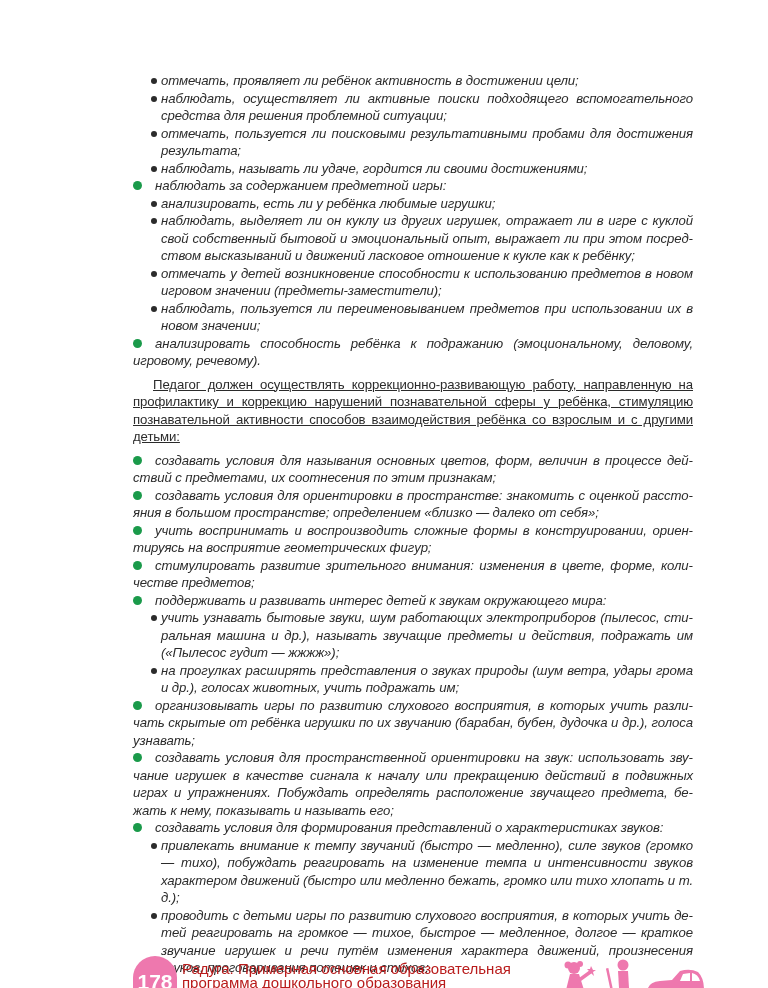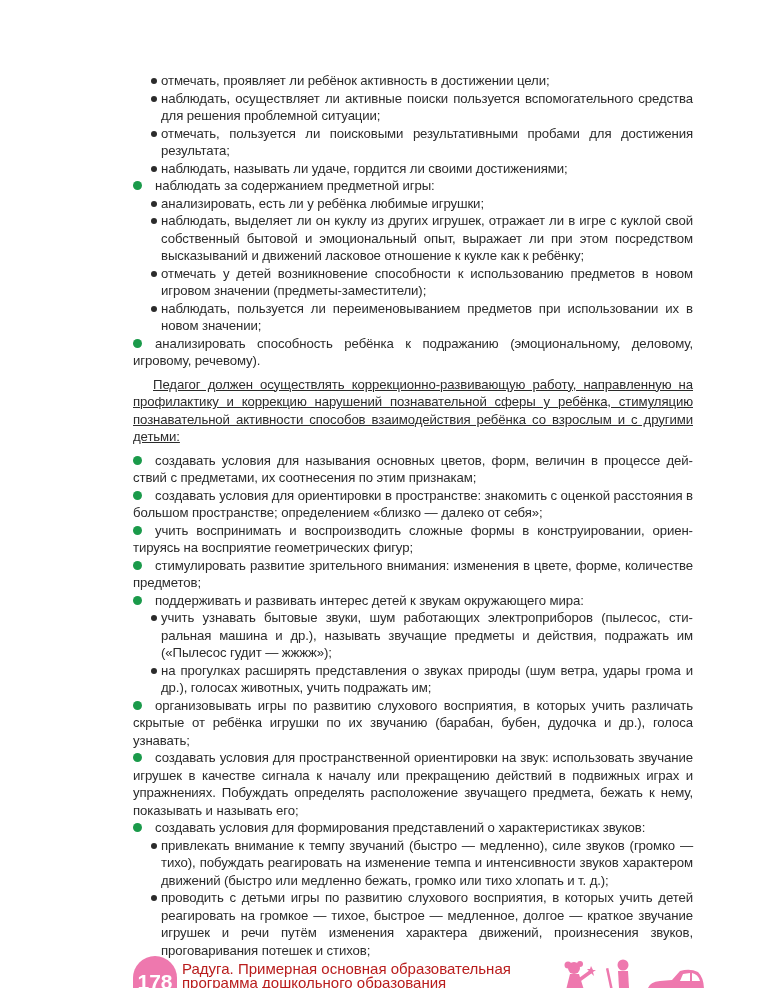--- a/index.html
+++ b/index.html
@@ -5,21 +5,21 @@
   html, body { margin: 0; padding: 0; }
   body {
     width: 768px; height: 988px; background: #ffffff; position: relative; overflow: hidden;
     font-family: "Liberation Sans", sans-serif; color: #2b2b2b;
   }
   .page-text {
     position: absolute; left: 133px; top: 72px; width: 560px;
     font-size: 13.2px; line-height: 17.5px; text-align: justify;
     letter-spacing: -0.1px;
   }
-  .item { position: relative; margin: 0; }
+  .item { position: relative; margin: 0; font-style: italic; }
   .item.l1 { text-indent: 22px; }
   .item.l1 .gb {
     position: absolute; left: 0; top: 4px; width: 9px; height: 9px; border-radius: 50%;
     background: #1a9a4a;
   }
   .item.l2 { padding-left: 28px; }
   .item.l2 .db {
     position: absolute; left: 18px; top: 6px; width: 6px; height: 6px; border-radius: 50%;
     background: #2b2b2b;
   }
@@ -42,21 +42,21 @@
   }
   .icons { position: absolute; left: 560px; top: 10px; width: 150px; height: 50px; }
   .icons svg { position: absolute; }
 </style>
 </head>
 <body>
 
 <div class="page-text">
   <div id="list1">
       <p class="item l2"><span class="db"></span><span>отмечать, проявляет ли ребёнок активность в достижении цели;</span></p>
-      <p class="item l2"><span class="db"></span><span>наблюдать, осуществляет ли активные поиски пользуется вспомогательного средства для решения проблемной ситуации;</span></p>
+      <p class="item l2"><span class="db"></span><span>наблюдать, осуществляет ли активные поиски подходящего вспомогательного средства для решения проблемной ситуации;</span></p>
       <p class="item l2"><span class="db"></span><span>отмечать, пользуется ли поисковыми результативными пробами для достижения результата;</span></p>
       <p class="item l2"><span class="db"></span><span>наблюдать, называть ли удаче, гордится ли своими достижениями;</span></p>
       <p class="item l1"><span class="gb"></span><span>наблюдать за содержанием предметной игры:</span></p>
       <p class="item l2"><span class="db"></span><span>анализировать, есть ли у ребёнка любимые игрушки;</span></p>
       <p class="item l2"><span class="db"></span><span>наблюдать, выделяет ли он куклу из других игрушек, отражает ли в игре с куклой свой собственный бытовой и эмоциональный опыт, выражает ли при этом посред­ством высказываний и движений ласковое отношение к кукле как к ребёнку;</span></p>
       <p class="item l2"><span class="db"></span><span>отмечать у детей возникновение способности к использованию предметов в но­вом игровом значении (предметы-заместители);</span></p>
       <p class="item l2"><span class="db"></span><span>наблюдать, пользуется ли переименовыванием предметов при использовании их в новом значении;</span></p>
       <p class="item l1"><span class="gb"></span><span>анализировать способность ребёнка к подражанию (эмоциональному, деловому, игровому, речевому).</span></p>
     </div>
   <p class="para">Педагог должен осуществлять коррекционно-развивающую работу, направленную на профилактику и коррекцию нарушений познавательной сферы у ребёнка, стимуля­цию познавательной активности способов взаимодействия ребёнка со взрослым и с другими детьми:</p>

